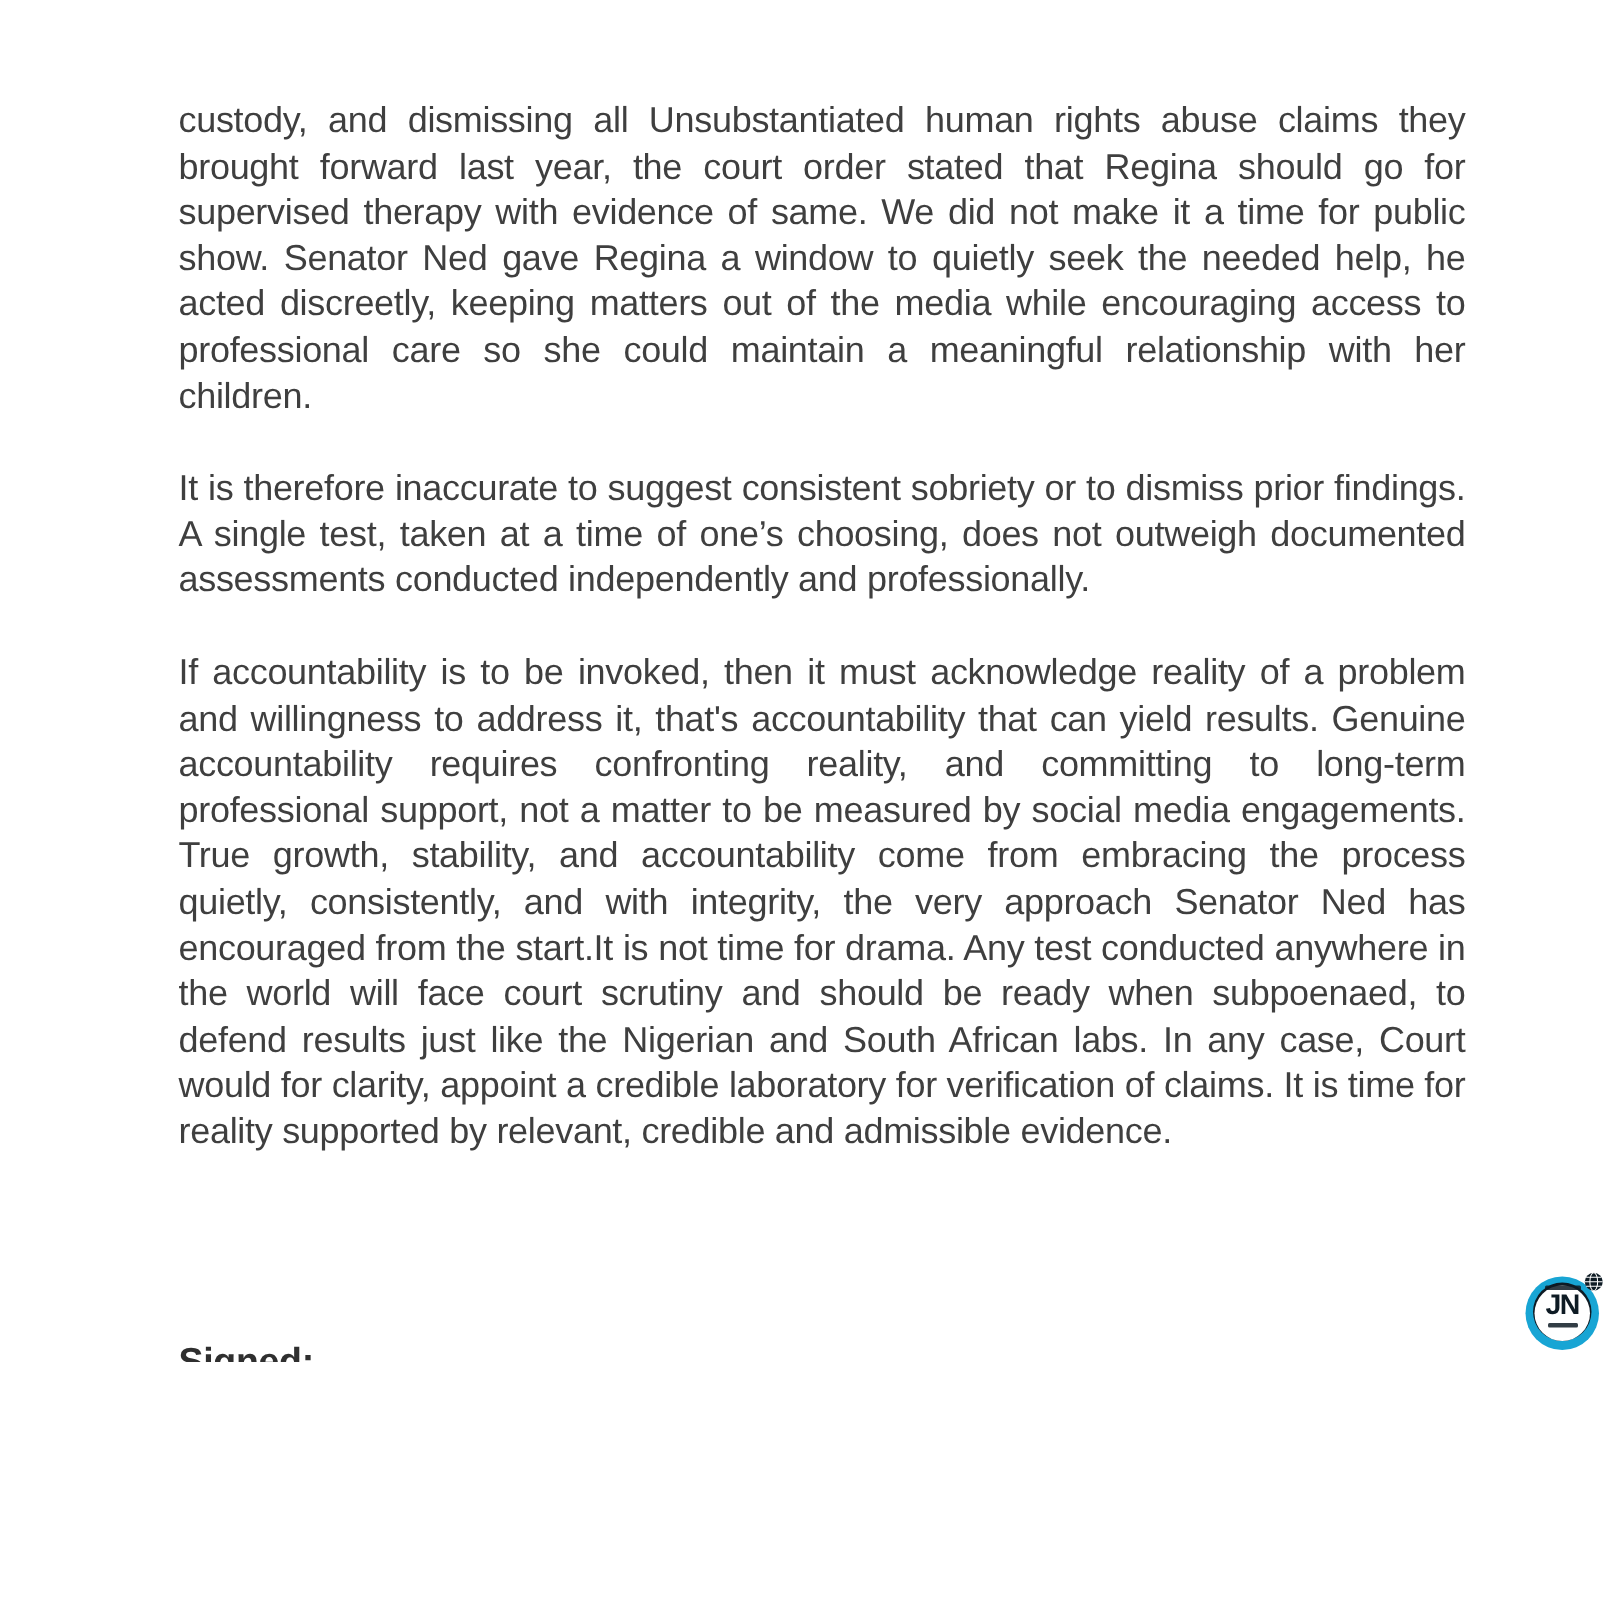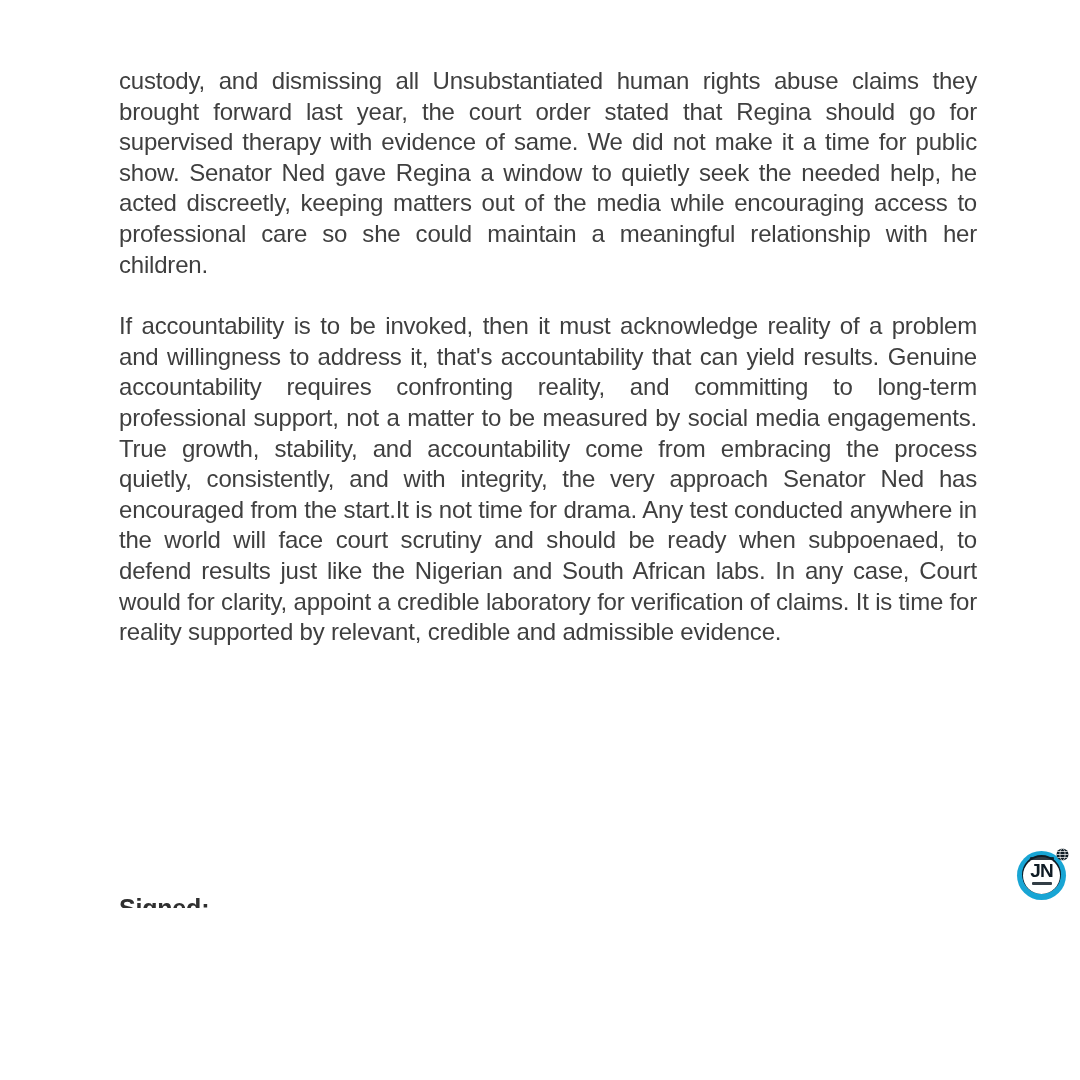--- a/index.html
+++ b/index.html
@@ -98,20 +98,21 @@
     height: 13px;
   }
 </style>
 </head>
 <body>
 
 <div class="page">
 
   <article class="statement">
     <p>custody, and dismissing all Unsubstantiated human rights abuse  claims they brought forward last year,   the court order stated that Regina should go for supervised therapy with   evidence of same. We did not make it a time for public show. Senator Ned gave Regina a window to quietly seek the needed help, he acted discreetly, keeping matters out of the media while encouraging access to professional care so she could maintain a meaningful relationship with her children.</p>
+    <p>It is therefore inaccurate to suggest consistent sobriety or to dismiss prior findings. A single test, taken at a time of one’s choosing, does not outweigh documented assessments conducted independently and professionally.</p>
     <p>If accountability is to be invoked, then it must acknowledge reality of a problem and willingness to address it, that's accountability that can yield results.  Genuine accountability requires confronting reality, and committing to long-term professional support, not a matter to be measured by social media engagements. True growth, stability, and accountability come from embracing the process quietly, consistently, and with integrity, the very approach Senator Ned has encouraged from the start.It is not time for drama. Any test conducted anywhere in the world will face court scrutiny and should be ready when subpoenaed, to defend results just like the Nigerian and South African labs. In any case, Court would for clarity,   appoint a credible laboratory for verification of claims. It is time for reality supported by relevant, credible and admissible evidence.</p>
   </article>
 
   <div class="signature">
     <div>Signed:</div>
     <div>Communication Team</div>
   </div>
 
   <div class="logo">
     <div class="ring"></div>

